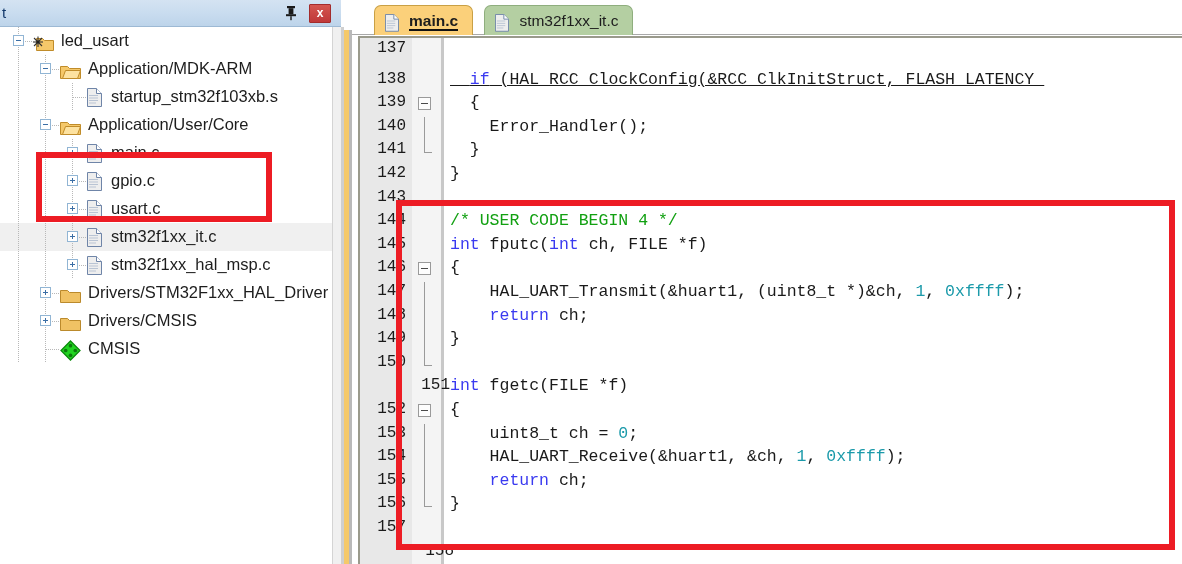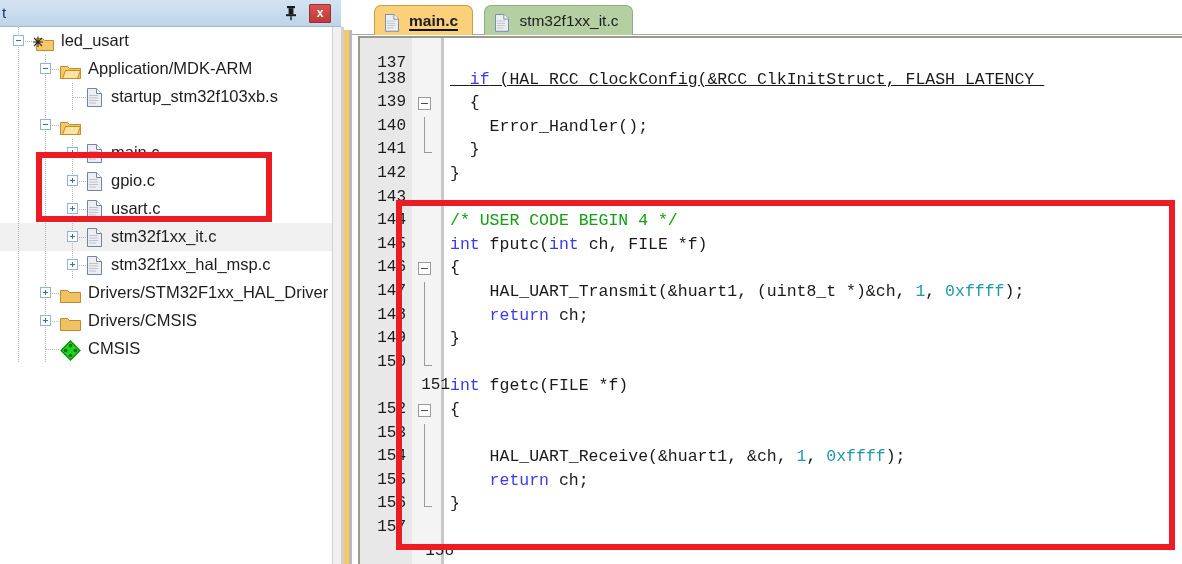--- a/index.html
+++ b/index.html
@@ -258,20 +258,21 @@
         </div>
         <div class="tree-row">
           <div class="guide" style="left: 18px;"></div>
           <div class="guide" style="left: 45px;"></div>
           <div class="hguide" style="left: 46px; width: 14px;"></div>
           <div class="expander" style="left: 40px;"></div>
           <div class="folder" style="left: 60px;"><svg viewBox="0 0 21 17">
               <path d="M0.5 3.5 L0.5 15.5 L20.5 15.5 L20.5 5.5 L9.5 5.5 L7.5 3.5 Z" fill="#f5c86a" stroke="#c08c2a" stroke-width="1"></path>
               <path d="M2.5 15.5 L5.5 7.5 L20.5 7.5 L17.5 15.5 Z" fill="#fde2a0" stroke="#c08c2a" stroke-width="1"></path>
             </svg></div>
+          <span class="tree-label" style="position: absolute; left: 88px;">Application/User/Core</span>
         </div>
         <div class="tree-row">
           <div class="guide" style="left: 18px;"></div>
           <div class="guide" style="left: 45px;"></div>
           <div class="guide" style="left: 72px;"></div>
           <div class="hguide" style="left: 73px; width: 14px;"></div>
           <div class="expander plus" style="left: 67px;"></div>
           <div class="fileicon" style="left: 87px;"><svg viewBox="0 0 15 19">
               <path d="M0.5 0.5 L9.5 0.5 L14.5 5.5 L14.5 18.5 L0.5 18.5 Z" fill="#eeeeee" stroke="#6f85a8" stroke-width="1"></path>
               <path d="M9.5 0.5 L9.5 5.5 L14.5 5.5" fill="#ffffff" stroke="#6f85a8" stroke-width="1"></path>
@@ -438,27 +439,28 @@
         <div class="codeline" style="top: 149.6px; left: 6px;"></div>
         <div class="codeline" style="top: 173.2px; left: 6px;"><span class="cmt">/* USER CODE BEGIN 4 */</span></div>
         <div class="codeline" style="top: 196.8px; left: 6px;"><span class="kw">int</span><span> fputc(</span><span class="kw">int</span><span> ch, FILE *f)</span></div>
         <div class="codeline" style="top: 220.4px; left: 6px;"><span>{</span></div>
         <div class="codeline" style="top: 244px; left: 6px;"><span>    HAL_UART_Transmit(&amp;huart1, (uint8_t *)&amp;ch, </span><span class="num">1</span><span>, </span><span class="num">0xffff</span><span>);</span></div>
         <div class="codeline" style="top: 267.6px; left: 6px;"><span>    </span><span class="kw">return</span><span> ch;</span></div>
         <div class="codeline" style="top: 291.2px; left: 6px;"><span>}</span></div>
         <div class="codeline" style="top: 314.8px; left: 6px;"></div>
         <div class="codeline" style="top: 338.4px; left: 6px;"><span class="kw">int</span><span> fgetc(FILE *f)</span></div>
         <div class="codeline" style="top: 362px; left: 6px;"><span>{</span></div>
+        <div class="codeline" style="top: 385.6px; left: 6px;"><span>    uint8_t ch = </span><span class="num">0</span><span>;</span></div>
         <div class="codeline" style="top: 409.2px; left: 6px;"><span>    HAL_UART_Receive(&amp;huart1, &amp;ch, </span><span class="num">1</span><span>, </span><span class="num">0xffff</span><span>);</span></div>
         <div class="codeline" style="top: 432.8px; left: 6px;"><span>    </span><span class="kw">return</span><span> ch;</span></div>
         <div class="codeline" style="top: 456.4px; left: 6px;"><span>}</span></div>
         <div class="codeline" style="top: 503.6px; left: 6px;"></div>
       </div>
     <div id="lnums">
-        <div class="lnum" style="top: 16px;">137</div>
+        <div class="lnum" style="top: 1px;">137</div>
         <div class="lnum" style="top: 31.6px;">138</div>
         <div class="lnum" style="top: 55.2px;">139</div>
         <div class="lnum" style="top: 78.8px;">140</div>
         <div class="lnum" style="top: 102.4px;">141</div>
         <div class="lnum" style="top: 126px;">142</div>
         <div class="lnum" style="top: 149.6px;">143</div>
         <div class="lnum" style="top: 173.2px;">144</div>
         <div class="lnum" style="top: 196.8px;">145</div>
         <div class="lnum" style="top: 220.4px;">146</div>
         <div class="lnum" style="top: 244px;">147</div>

